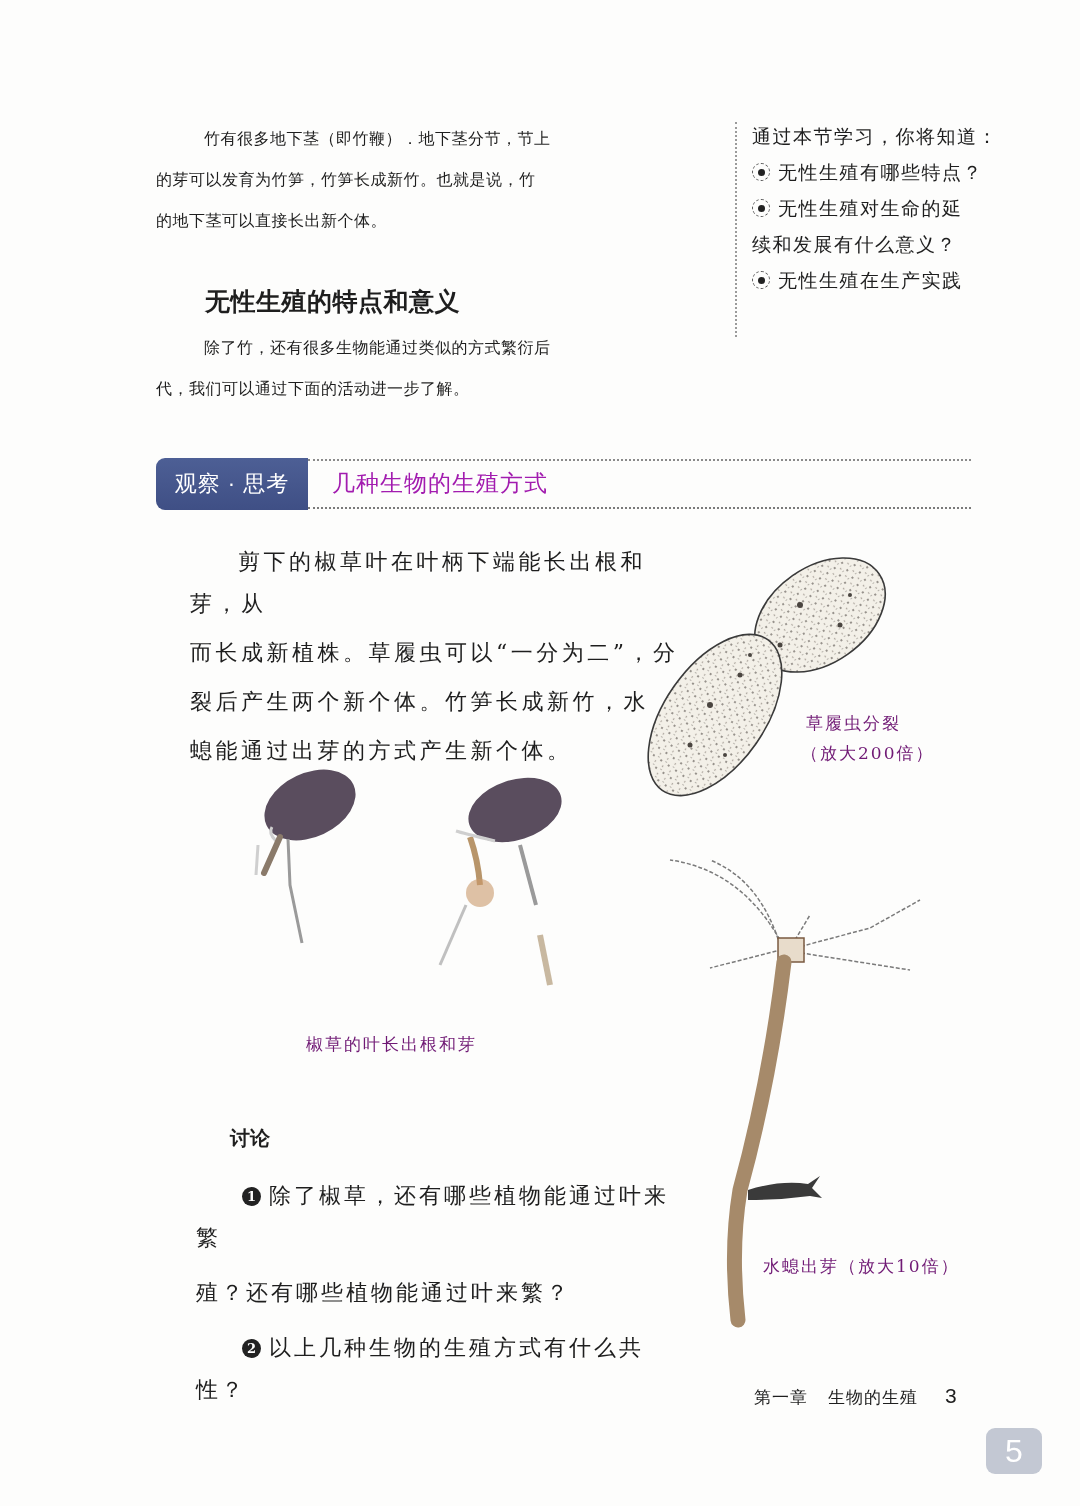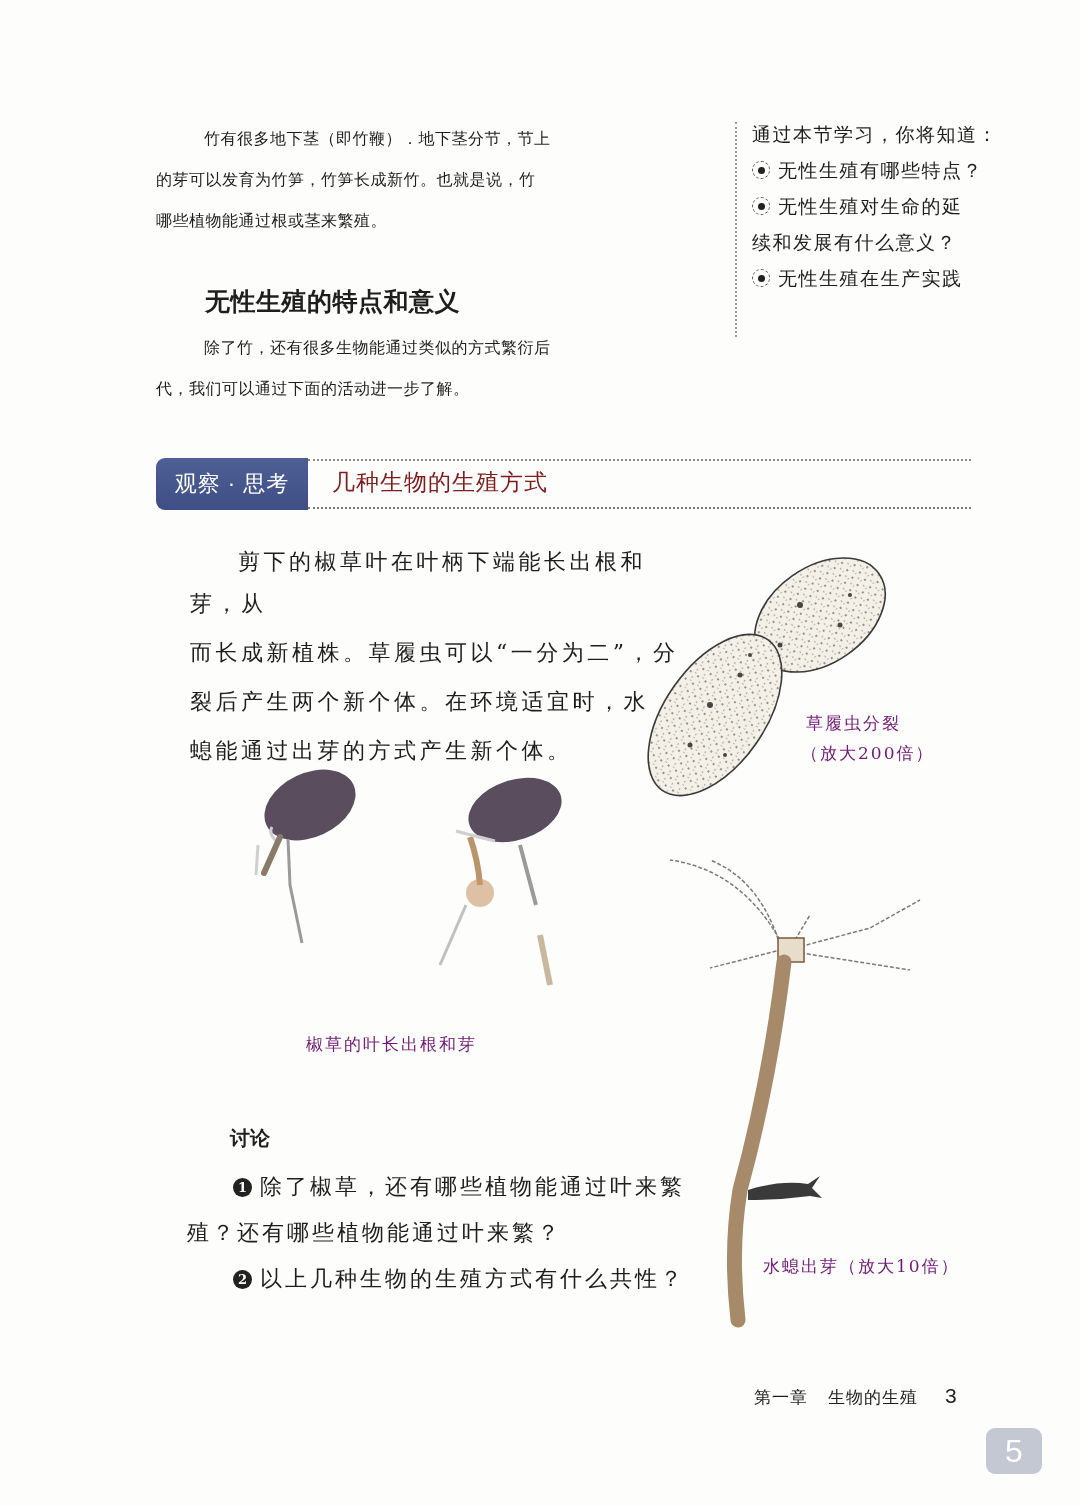--- a/index.html
+++ b/index.html
@@ -17,21 +17,21 @@
   
   #intro { left: 156px; top: 118px; width: 555px; }
   #intro p.indent { text-indent: 48px; }
 
   
   #sidebar-divider {
     left: 735px; top: 122px; height: 215px; width: 0;
     border-left: 2px dotted #9a9a9a;
   }
   #sidebar { left: 752px; top: 118px; width: 230px; font-size: 19px; line-height: 36px; letter-spacing: 1.5px; }
-  #sidebar .row { white-space: nowrap; font-family: Liberation Mono, monospace; }
+  #sidebar .row { white-space: nowrap; }
   .goal-bullet {
     display: inline-block; width: 16px; height: 16px; border-radius: 50%;
     border: 1.5px dashed #555; position: relative; vertical-align: -2px; margin-right: 8px;
   }
   .goal-bullet::after {
     content: ""; position: absolute; left: 4.5px; top: 4.5px; width: 7px; height: 7px;
     border-radius: 50%; background: #222;
   }
 
   
@@ -43,41 +43,41 @@
   #activity-header { left: 156px; top: 458px; width: 815px; height: 52px; }
   #activity-tag {
     position: absolute; left: 0; top: 0; width: 152px; height: 52px;
     background: linear-gradient(180deg, #4d5f95 0%, #3f4f85 100%);
     border-radius: 9px 0 0 9px;
     color: #ffffff; font-size: 22px; line-height: 52px; text-align: center; letter-spacing: 1px;
     font-family: "Liberation Sans", sans-serif;
   }
   #activity-title {
     position: absolute; left: 176px; top: 0; line-height: 52px; font-size: 23px; letter-spacing: 1px;
-    font-family: Liberation Mono, monospace; color: #7f1d1d;
+    font-family: Liberation Serif, serif; color: #a21caf;
   }
   .dotline-top { position: absolute; left: 152px; right: 0; top: 1px; border-top: 2px dotted #8a8a8a; }
   .dotline-bot { position: absolute; left: 152px; right: 0; bottom: 1px; border-top: 2px dotted #7a7a7a; }
 
   
   #activity-para { left: 183px; top: 534px; width: 520px; font-size: 22px; line-height: 42px; letter-spacing: 3.5px; }
   #activity-para p { margin: 7px; }
   #activity-para p.indent { text-indent: 48px; }
 
   
   .caption { font-size: 17px; letter-spacing: 2px; color: #701a75; white-space: nowrap; }
   #cap-paramecium1 { left: 806px; top: 712px; }
   #cap-paramecium2 { left: 793px; top: 742px; margin-left: 8px; }
   #cap-peperomia { left: 306px; top: 1033px; }
   #cap-hydra { left: 763px; top: 1255px; }
 
   
   #disc-title { left: 230px; top: 1125px; font-size: 20px; font-weight: bold; }
   #disc { left: 183px; top: 1162px; width: 520px; font-size: 22px; line-height: 42px; letter-spacing: 3px; }
-  #disc p { margin: 4px; }
+  #disc p { margin: 13px; }
   #disc p.indent { text-indent: 46px; }
   .num-badge {
     display: inline-block; width: 19px; height: 19px; border-radius: 50%;
     background: #222; color: #fff; font-size: 13px; line-height: 19px; text-align: center;
     text-indent: 0; vertical-align: 2px; margin-right: 8px; letter-spacing: 0; font-weight: bold;
   }
 
   
   #footer-chapter { left: 754px; top: 1386px; font-size: 17px; letter-spacing: 1px; }
   #footer-chapter .gap { display: inline-block; width: 20px; }
@@ -90,21 +90,21 @@
 
   
   svg.illus { position: absolute; overflow: visible; }
 </style>
 </head>
 <body>
 
 <div id="intro" class="abs body-text para">
   <p class="indent">竹有很多地下茎（即竹鞭）．地下茎分节，节上</p>
   <p>的芽可以发育为竹笋，竹笋长成新竹。也就是说，竹</p>
-  <p>哪些植物能通过根或茎来繁殖。</p>
+  <p>的地下茎可以直接长出新个体。</p>
 </div>
 
 <div id="sidebar-divider" class="abs"></div>
 <div id="sidebar" class="abs serifish">
   <div class="row">通过本节学习，你将知道：</div>
   <div class="row">
     <span class="goal-bullet"></span><span>无性生殖有哪些特点？</span>
   </div>
   <div class="row">
     <span class="goal-bullet"></span><span>无性生殖对生命的延</span>
@@ -124,21 +124,21 @@
 <div id="activity-header" class="abs">
   <div class="dotline-top"></div>
   <div class="dotline-bot"></div>
   <div id="activity-tag">观察 · 思考</div>
   <div id="activity-title">几种生物的生殖方式</div>
 </div>
 
 <div id="activity-para" class="abs serifish">
   <p class="indent">剪下的椒草叶在叶柄下端能长出根和芽，从</p>
   <p>而长成新植株。草履虫可以“一分为二”，分</p>
-  <p>裂后产生两个新个体。在环境适宜时，水</p>
+  <p>裂后产生两个新个体。竹笋长成新竹，水</p>
   <p>螅能通过出芽的方式产生新个体。</p>
 </div>
 
 <svg class="illus" style="left:650px;top:555px" width="250" height="250" viewBox="0 0 250 250">
   <defs>
     <pattern id="speck" width="9" height="9" patternUnits="userSpaceOnUse">
       <rect width="9" height="9" fill="#f3f0e8"></rect>
       <circle cx="2" cy="3" r="0.9" fill="#6b6660"></circle>
       <circle cx="6.5" cy="7" r="0.7" fill="#8a837a"></circle>
       <circle cx="7" cy="1.5" r="0.5" fill="#5a544e"></circle>

